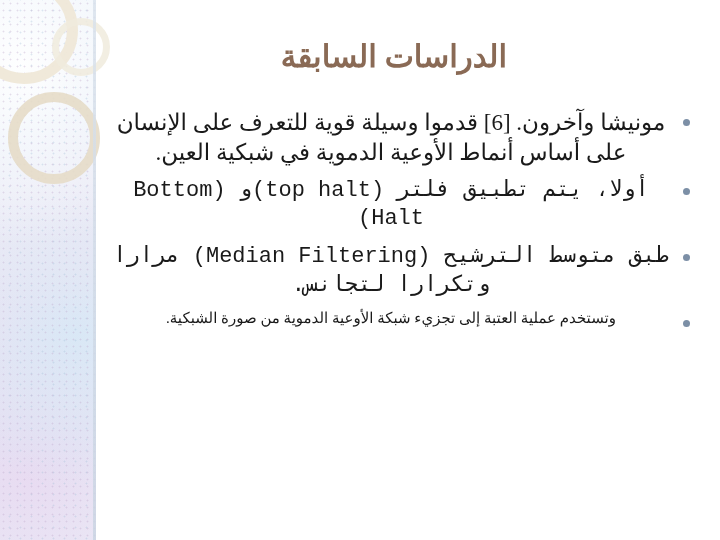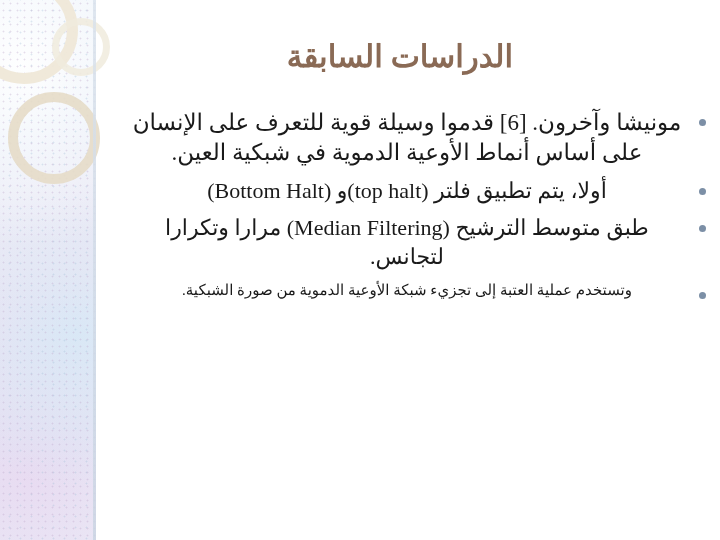--- a/index.html
+++ b/index.html
@@ -79,36 +79,36 @@
     left: 52px; top: 18px;
     border-width: 7px;
     border-color: #f0ebdd;
     opacity: 0.85;
   }
 
   
   .title {
     position: absolute;
     top: 38px;
-    left: 110px;
+    left: 104px;
     width: 580px;
     text-align: center;
     color: #8a6a55;
     font-family: "Liberation Serif", serif;
     font-size: 31px;
     font-weight: bold;
     letter-spacing: 0;
     direction: rtl;
   }
 
   
   .body {
     position: absolute;
     top: 108px;
-    left: 128px;
+    left: 112px;
     width: 580px;
     direction: rtl;
   }
   ul.bullets {
     list-style: none;
     margin: 0;
     padding: 0;
   }
   ul.bullets > li {
     position: relative;
@@ -127,21 +127,21 @@
     top: 11px;
     width: 7px;
     height: 7px;
     border-radius: 50%;
     background: #7c8fa6;
   }
   .li-text {
     display: block;
   }
   .li-2, .li-3 {
-    font-family: Liberation Serif, serif;
+    font-family: Liberation Mono, monospace;
     font-size: 22px;
   }
   .li-4 {
     font-size: 15px;
   }
 </style>
 </head>
 <body>
 
 <div class="slide">

